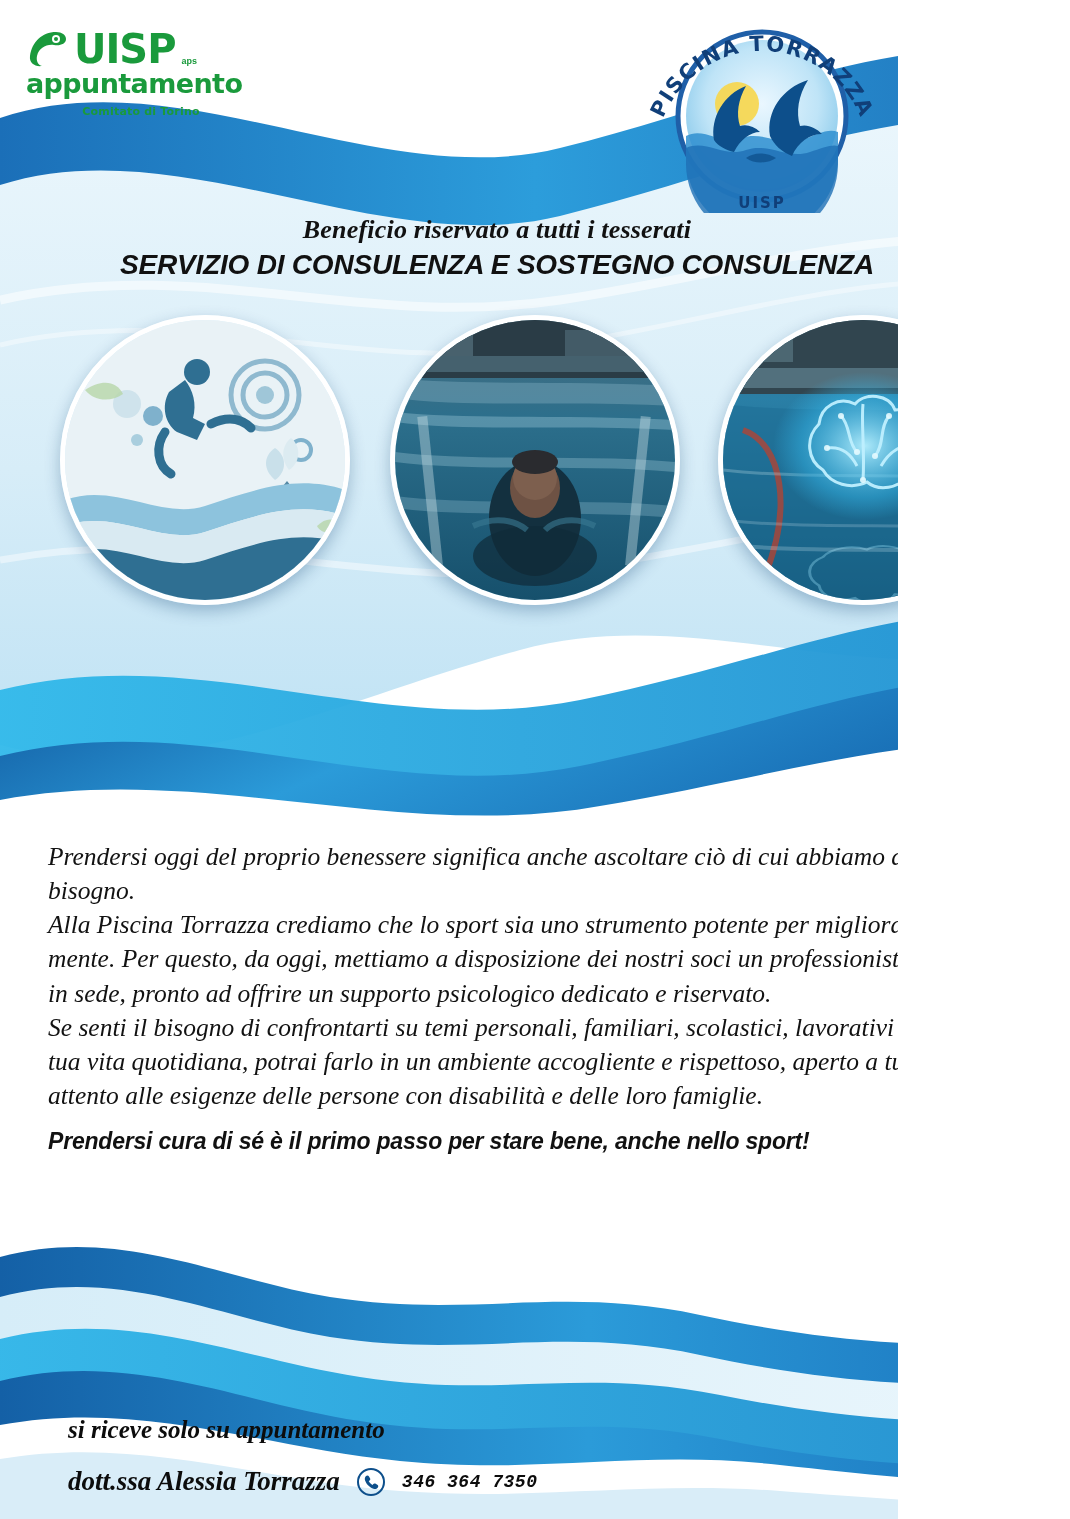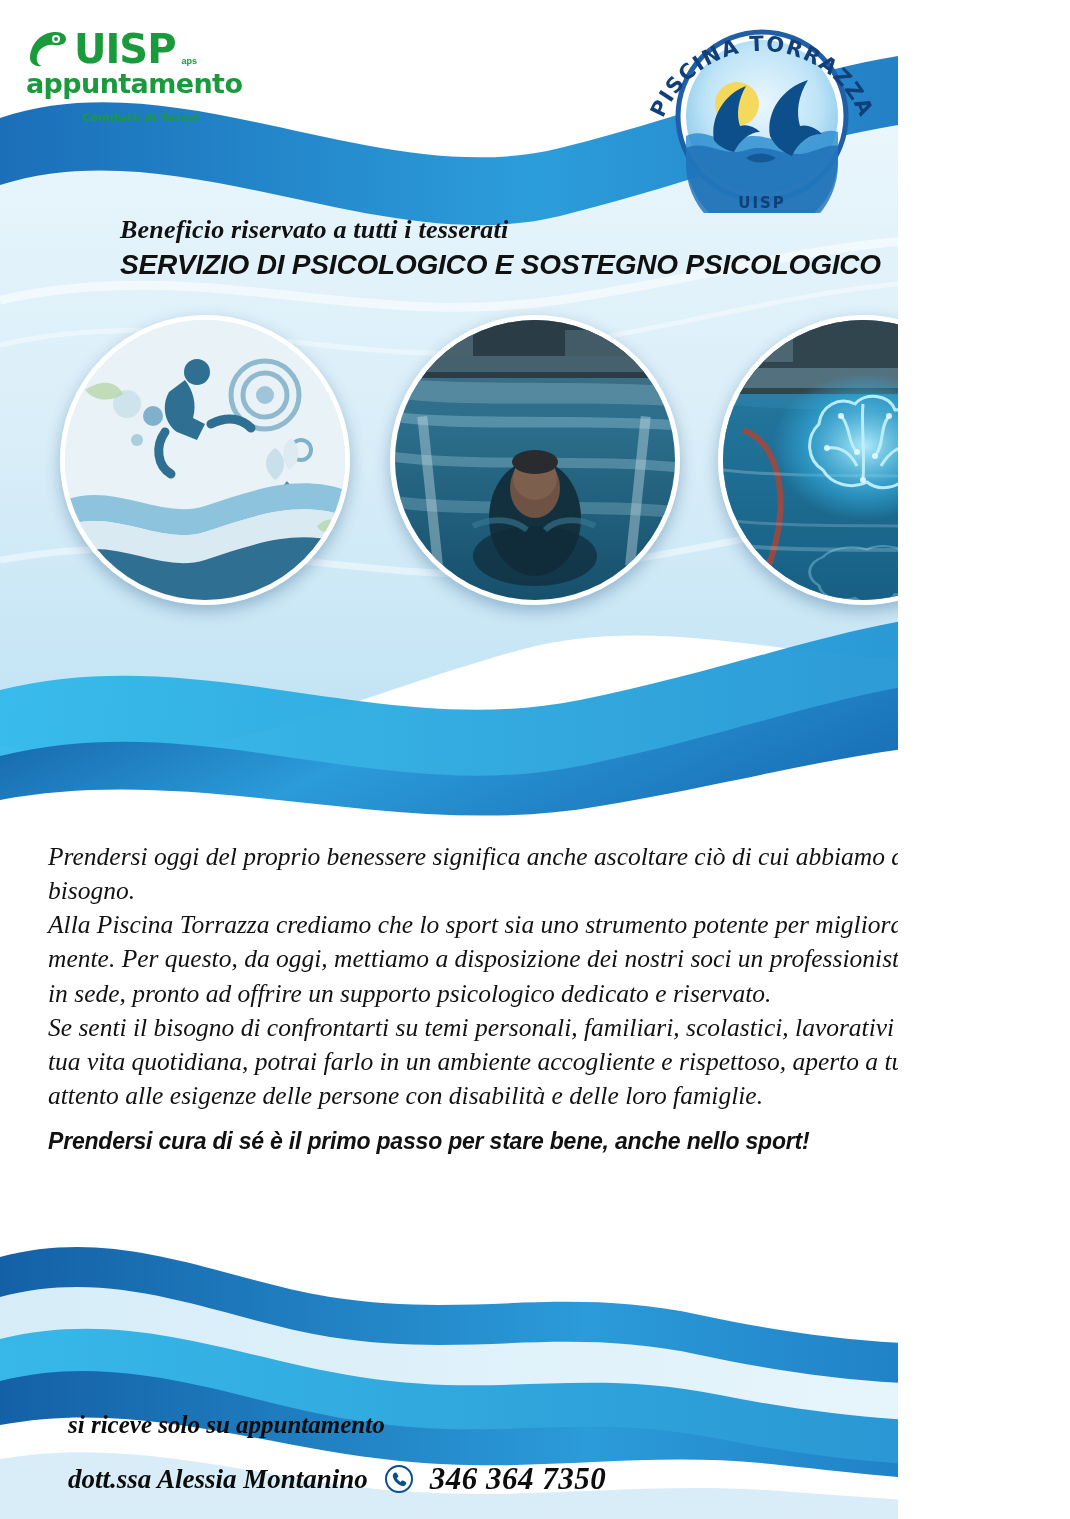--- a/index.html
+++ b/index.html
@@ -67,39 +67,40 @@
     color: #1a9a3c;
     letter-spacing: -0.6px;
     margin-top: -2px;
   }
   .uisp-com {
     font-family: "DejaVu Sans", sans-serif;
     font-weight: bold;
     font-size: 11px;
     color: #1a9a3c;
     text-align: center;
-    margin-top: 12px;
+    margin-top: 6px;
     letter-spacing: 0.2px;
   }
 
   .torrazza-logo {
     position: absolute;
     top: 8px;
     right: 16px;
     width: 240px;
     height: 205px;
     z-index: 40;
   }
 
   
   .title-wrap {
     position: absolute;
     top: 215px;
     left: 120px;
     z-index: 30;
+    text-align: center;
   }
   .title-1 {
     font-family: "Liberation Serif", serif;
     font-style: italic;
     font-weight: bold;
     font-size: 26px;
     color: #111111;
     letter-spacing: 0.2px;
   }
   .title-2 {
@@ -194,24 +195,24 @@
     font-style: italic;
     font-weight: bold;
     font-size: 27px;
     color: #0c0c0c;
   }
   .phone-icon {
     width: 30px; height: 30px;
     flex: 0 0 auto;
   }
   .phone-num {
-    font-family: Liberation Serif, serif;
-    font-style: italic;
-    font-weight: bold;
-    font-size: 31px;
+    font-family: Liberation Mono, monospace;
+    font-style: italic;
+    font-weight: bold;
+    font-size: 18px;
     color: #0c0c0c;
     letter-spacing: 0.5px;
   }
 </style>
 </head>
 <body>
 
 <div class="poster">
 
   <div class="top-band">
@@ -296,21 +297,21 @@
 
       <text font-family="DejaVu Sans, sans-serif" font-size="21" font-weight="bold" fill="#103f79" letter-spacing="1.5">
         <textPath href="#arcTop" startOffset="50%" text-anchor="middle">PISCINA TORRAZZA</textPath>
       </text>
       <text x="120" y="200" text-anchor="middle" font-family="DejaVu Sans, sans-serif" font-size="15" font-weight="bold" fill="#103f79" letter-spacing="2">UISP</text>
     </svg>
   </div>
 
   <div class="title-wrap">
     <div class="title-1">Beneficio riservato a tutti i tesserati</div>
-    <div class="title-2">SERVIZIO DI PSICOLOGICO E SOSTEGNO PSICOLOGICO</div>
+    <div class="title-2">SERVIZIO DI CONSULENZA E SOSTEGNO CONSULENZA</div>
   </div>
 
   <div class="circles">
 
     <div class="circle c1">
       <svg width="280" height="280" viewBox="0 0 280 280">
         <rect width="280" height="280" fill="#e9f2f6"></rect>
         <circle cx="200" cy="75" r="34" fill="none" stroke="#8fb9cf" stroke-width="5"></circle>
         <circle cx="200" cy="75" r="22" fill="none" stroke="#8fb9cf" stroke-width="5"></circle>
         <circle cx="200" cy="75" r="9" fill="#9fc6d8"></circle>
@@ -450,21 +451,21 @@
       <path d="M0,120 C130,88 240,140 360,158 C500,180 580,148 720,176 C840,200 960,210 1070,196 L1070,300 L0,300 Z" fill="url(#bCyan)" opacity="0.95"></path>
       <path d="M0,162 C130,130 240,184 360,202 C500,224 580,192 720,220 C840,244 960,254 1070,240 L1070,300 L0,300 Z" fill="url(#bDeep)"></path>
       <path d="M0,206 C140,180 260,228 400,242 C540,256 640,230 780,246 C890,258 980,268 1070,262 L1070,300 L0,300 Z" fill="#ffffff"></path>
       <path d="M0,240 C140,216 260,262 400,272 C540,282 640,262 780,272 C890,280 980,288 1070,284 L1070,300 L0,300 Z" fill="#d9edf8"></path>
     </svg>
   </div>
 
   <div class="footer">
     <div class="footer-line1">si riceve solo su appuntamento</div>
     <div class="footer-line2">
-      <span class="doctor">dott.ssa Alessia Montanino</span>
+      <span class="doctor">dott.ssa Alessia Torrazza</span>
       <span class="phone-icon">
         <svg width="30" height="30" viewBox="0 0 30 30">
           <circle cx="15" cy="15" r="13" fill="none" stroke="#0d4f8b" stroke-width="2"></circle>
           <path d="M10,9 c1.2,-1 2.4,-0.6 3,0.4 l1.1,2 c0.4,0.8 0.2,1.5 -0.5,2 l-0.9,0.6 c0.8,1.8 2.2,3.2 4,4 l0.6,-0.9 c0.5,-0.7 1.2,-0.9 2,-0.5 l2,1.1 c1,0.6 1.4,1.8 0.4,3 c-1,1.2 -2.6,1.6 -4.3,1 c-3.6,-1.2 -7.1,-4.7 -8.3,-8.3 c-0.6,-1.7 -0.2,-3.3 0.9,-4.4 Z" fill="#0d4f8b"></path>
         </svg>
       </span>
       <span class="phone-num">346 364  7350</span>
     </div>
   </div>
 

